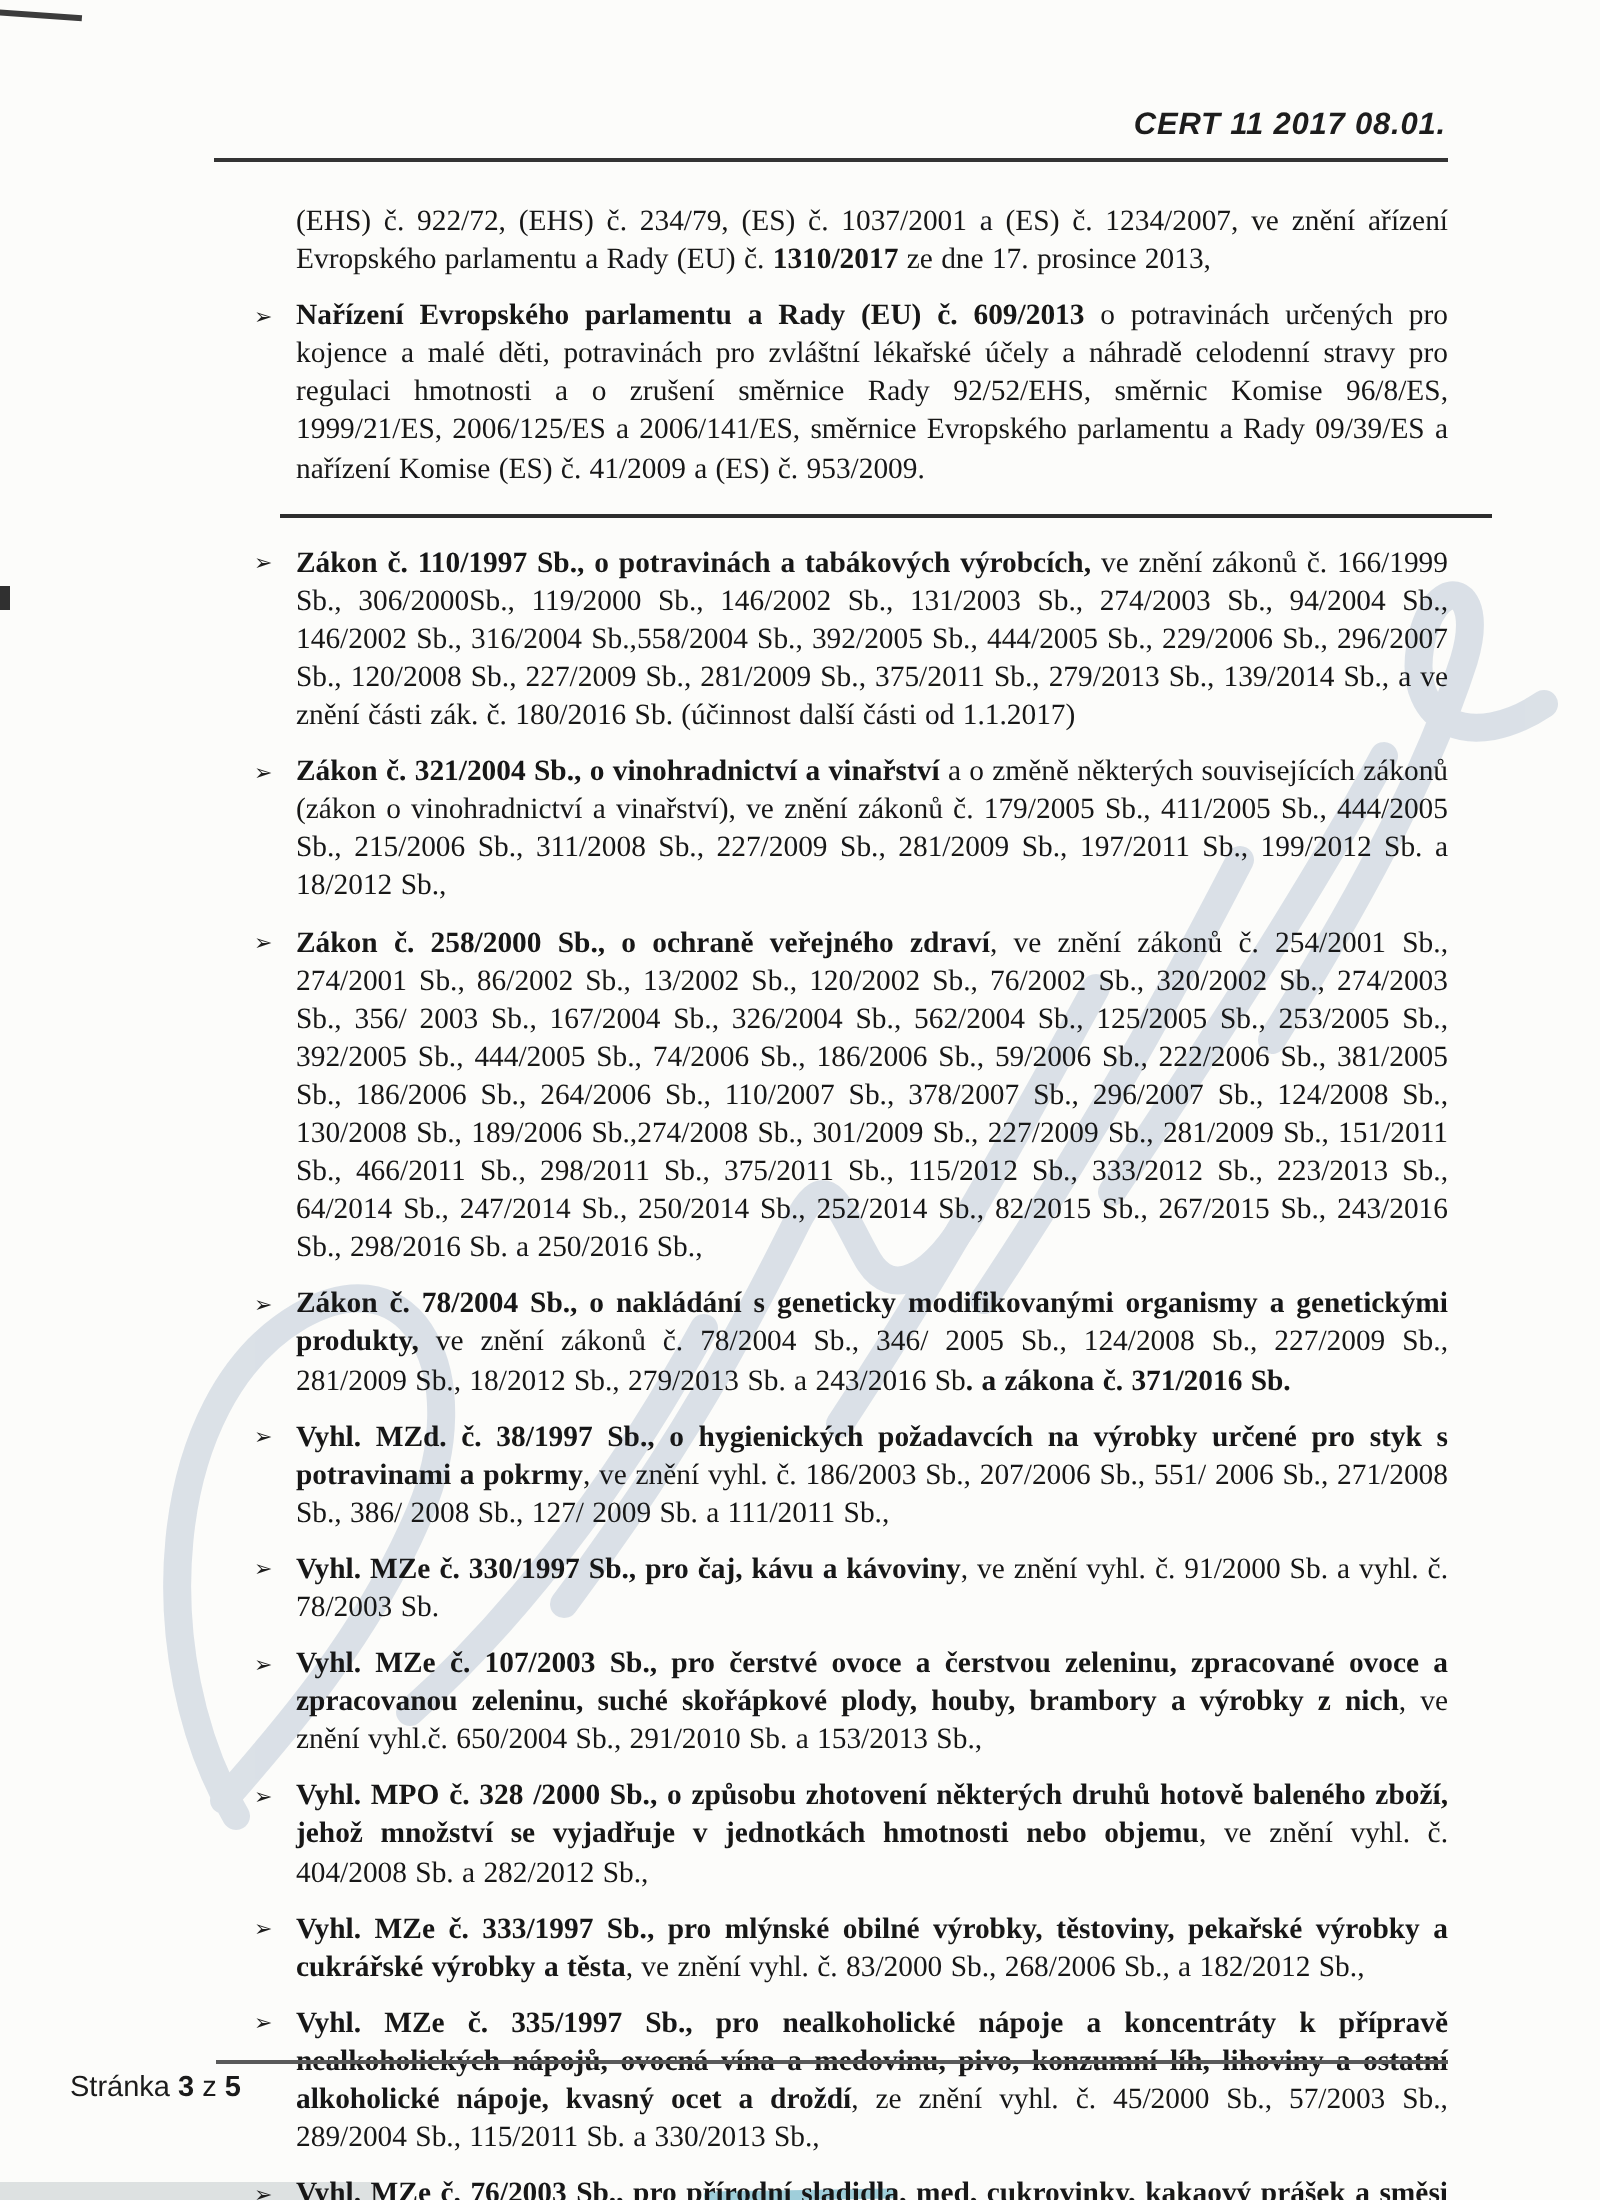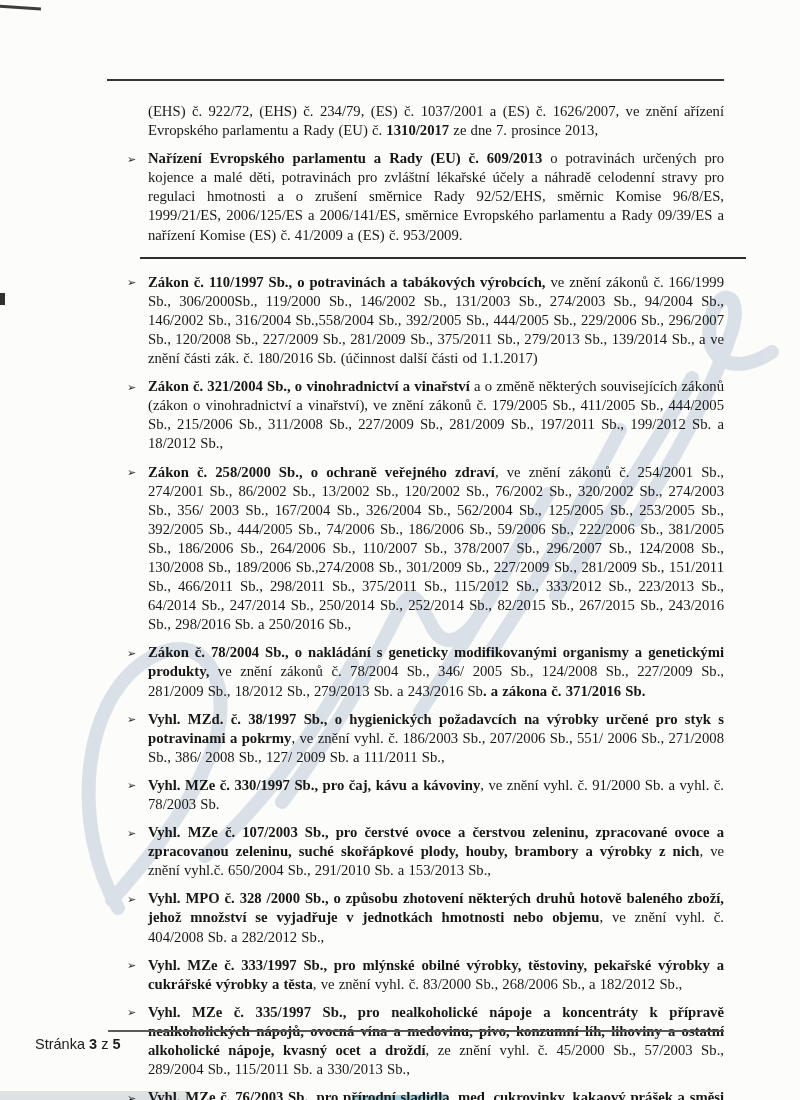--- a/index.html
+++ b/index.html
@@ -54,24 +54,25 @@
       <path d="M556 596 C 622 498, 664 430, 692 378"></path>
       <path d="M636 520 C 686 440, 716 380, 732 330 C 744 290, 716 286, 710 324 C 704 362, 736 376, 772 352"></path>
     </g>
   </svg>
 
   <div class="corner-mark"></div>
   <div class="edge-mark"></div>
   <div class="bottom-strip"></div>
   <div class="bottom-teal"></div>
 
+  <div class="header-code">CERT 11 2017 08.01.</div>
   <div class="header-rule"></div>
 
   <div class="body-col">
-      <div class="para"><span>(EHS) č. 922/72, (EHS) č. 234/79, (ES) č. 1037/2001 a (ES) č. 1626/2007, ve znění ařízení Evropského parlamentu a Rady (EU) č. </span><span class="b">1310/2017</span><span> ze dne 7. prosince 2013,</span></div>
+      <div class="para"><span>(EHS) č. 922/72, (EHS) č. 234/79, (ES) č. 1037/2001 a (ES) č. 1234/2007, ve znění ařízení Evropského parlamentu a Rady (EU) č. </span><span class="b">1310/2017</span><span> ze dne 17. prosince 2013,</span></div>
       <div class="item"><span class="bullet">➢</span><span class="b">Nařízení Evropského parlamentu a Rady (EU) č. 609/2013</span><span> o potravinách určených pro kojence a malé děti, potravinách pro zvláštní lékařské účely a náhradě celodenní stravy pro regulaci hmotnosti a o zrušení směrnice Rady 92/52/EHS, směrnic Komise 96/8/ES, 1999/21/ES, 2006/125/ES a 2006/141/ES, směrnice Evropského parlamentu a Rady 09/39/ES a nařízení Komise (ES) č. 41/2009 a (ES) č. 953/2009.</span></div>
       <div class="divider"></div>
       <div class="item"><span class="bullet">➢</span><span class="b">Zákon č. 110/1997 Sb., o potravinách a tabákových výrobcích,</span><span> ve znění zákonů č. 166/1999 Sb., 306/2000Sb., 119/2000 Sb., 146/2002 Sb., 131/2003 Sb., 274/2003 Sb., 94/2004 Sb., 146/2002 Sb., 316/2004 Sb.,558/2004 Sb., 392/2005 Sb., 444/2005 Sb., 229/2006 Sb., 296/2007 Sb., 120/2008 Sb., 227/2009 Sb., 281/2009 Sb., 375/2011 Sb., 279/2013 Sb., 139/2014 Sb., a ve znění části zák. č. 180/2016 Sb. (účinnost další části od 1.1.2017)</span></div>
       <div class="item"><span class="bullet">➢</span><span class="b">Zákon č. 321/2004 Sb., o vinohradnictví a vinařství</span><span> a o změně některých souvisejících zákonů (zákon o vinohradnictví a vinařství), ve znění zákonů č. 179/2005 Sb., 411/2005 Sb., 444/2005 Sb., 215/2006 Sb., 311/2008 Sb., 227/2009 Sb., 281/2009 Sb., 197/2011 Sb., 199/2012 Sb. a 18/2012 Sb.,</span></div>
       <div class="item"><span class="bullet">➢</span><span class="b">Zákon č. 258/2000 Sb., o ochraně veřejného zdraví</span><span>, ve znění zákonů č. 254/2001 Sb., 274/2001 Sb., 86/2002 Sb., 13/2002 Sb., 120/2002 Sb., 76/2002 Sb., 320/2002 Sb., 274/2003 Sb., 356/ 2003 Sb., 167/2004 Sb., 326/2004 Sb., 562/2004 Sb., 125/2005 Sb., 253/2005 Sb., 392/2005 Sb., 444/2005 Sb., 74/2006 Sb., 186/2006 Sb., 59/2006 Sb., 222/2006 Sb., 381/2005 Sb., 186/2006 Sb., 264/2006 Sb., 110/2007 Sb., 378/2007 Sb., 296/2007 Sb., 124/2008 Sb., 130/2008 Sb., 189/2006 Sb.,274/2008 Sb., 301/2009 Sb., 227/2009 Sb., 281/2009 Sb., 151/2011 Sb., 466/2011 Sb., 298/2011 Sb., 375/2011 Sb., 115/2012 Sb., 333/2012 Sb., 223/2013 Sb., 64/2014 Sb., 247/2014 Sb., 250/2014 Sb., 252/2014 Sb., 82/2015 Sb., 267/2015 Sb., 243/2016 Sb., 298/2016 Sb. a 250/2016 Sb.,</span></div>
       <div class="item"><span class="bullet">➢</span><span class="b">Zákon č. 78/2004 Sb., o nakládání s geneticky modifikovanými organismy a genetickými produkty,</span><span> ve znění zákonů č. 78/2004 Sb., 346/ 2005 Sb., 124/2008 Sb., 227/2009 Sb., 281/2009 Sb., 18/2012 Sb., 279/2013 Sb. a 243/2016 Sb</span><span class="b">. a zákona č. 371/2016 Sb.</span></div>
       <div class="item"><span class="bullet">➢</span><span class="b">Vyhl. MZd. č. 38/1997 Sb., o hygienických požadavcích na výrobky určené pro styk s potravinami a pokrmy</span><span>, ve znění vyhl. č. 186/2003 Sb., 207/2006 Sb., 551/ 2006 Sb., 271/2008 Sb., 386/ 2008 Sb., 127/ 2009 Sb. a 111/2011 Sb.,</span></div>
       <div class="item"><span class="bullet">➢</span><span class="b">Vyhl. MZe č. 330/1997 Sb., pro čaj, kávu a kávoviny</span><span>, ve znění vyhl. č. 91/2000 Sb. a vyhl. č. 78/2003 Sb.</span></div>
       <div class="item"><span class="bullet">➢</span><span class="b">Vyhl. MZe č. 107/2003 Sb., pro čerstvé ovoce a čerstvou zeleninu, zpracované ovoce a zpracovanou zeleninu, suché skořápkové plody, houby, brambory a výrobky z nich</span><span>, ve znění vyhl.č. 650/2004 Sb., 291/2010 Sb. a 153/2013 Sb.,</span></div>
       <div class="item"><span class="bullet">➢</span><span class="b">Vyhl. MPO č. 328 /2000 Sb., o způsobu zhotovení některých druhů hotově baleného zboží, jehož množství se vyjadřuje v jednotkách hmotnosti nebo objemu</span><span>, ve znění vyhl. č. 404/2008 Sb. a 282/2012 Sb.,</span></div>

